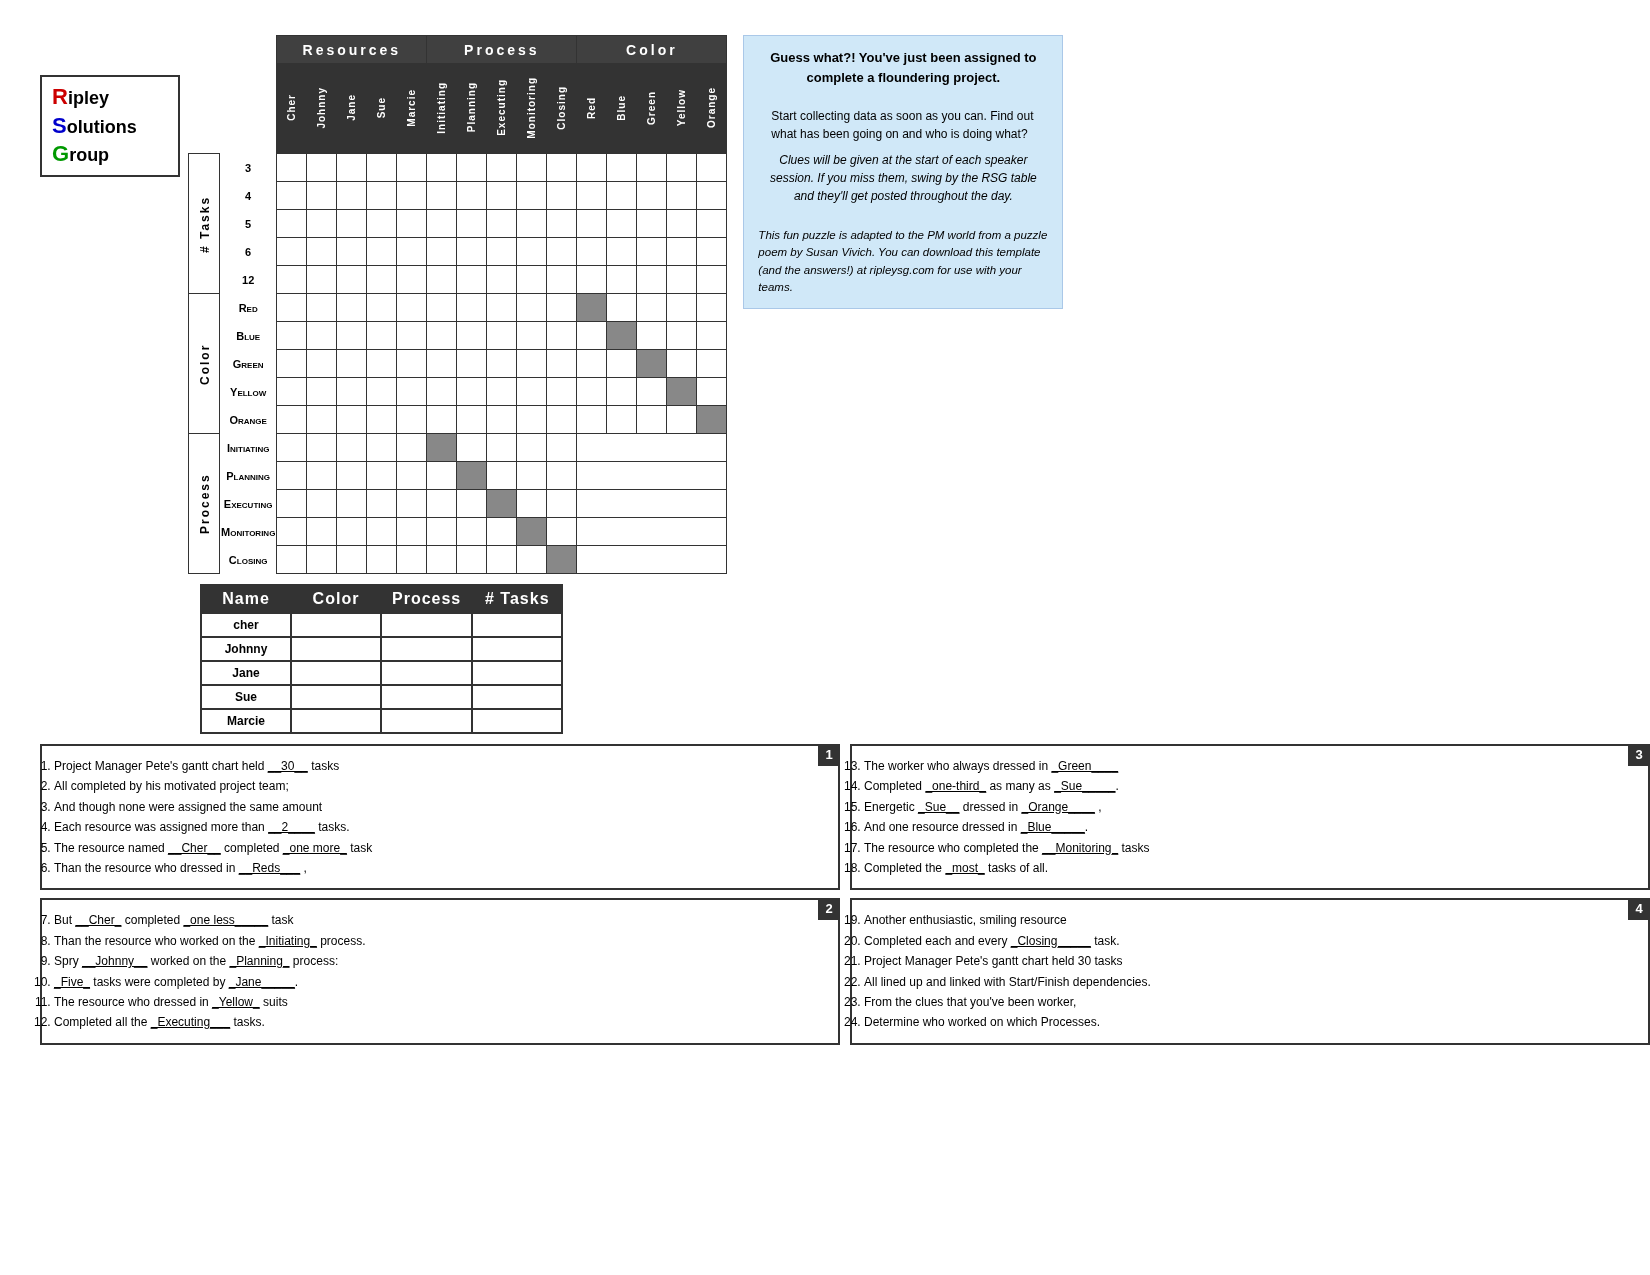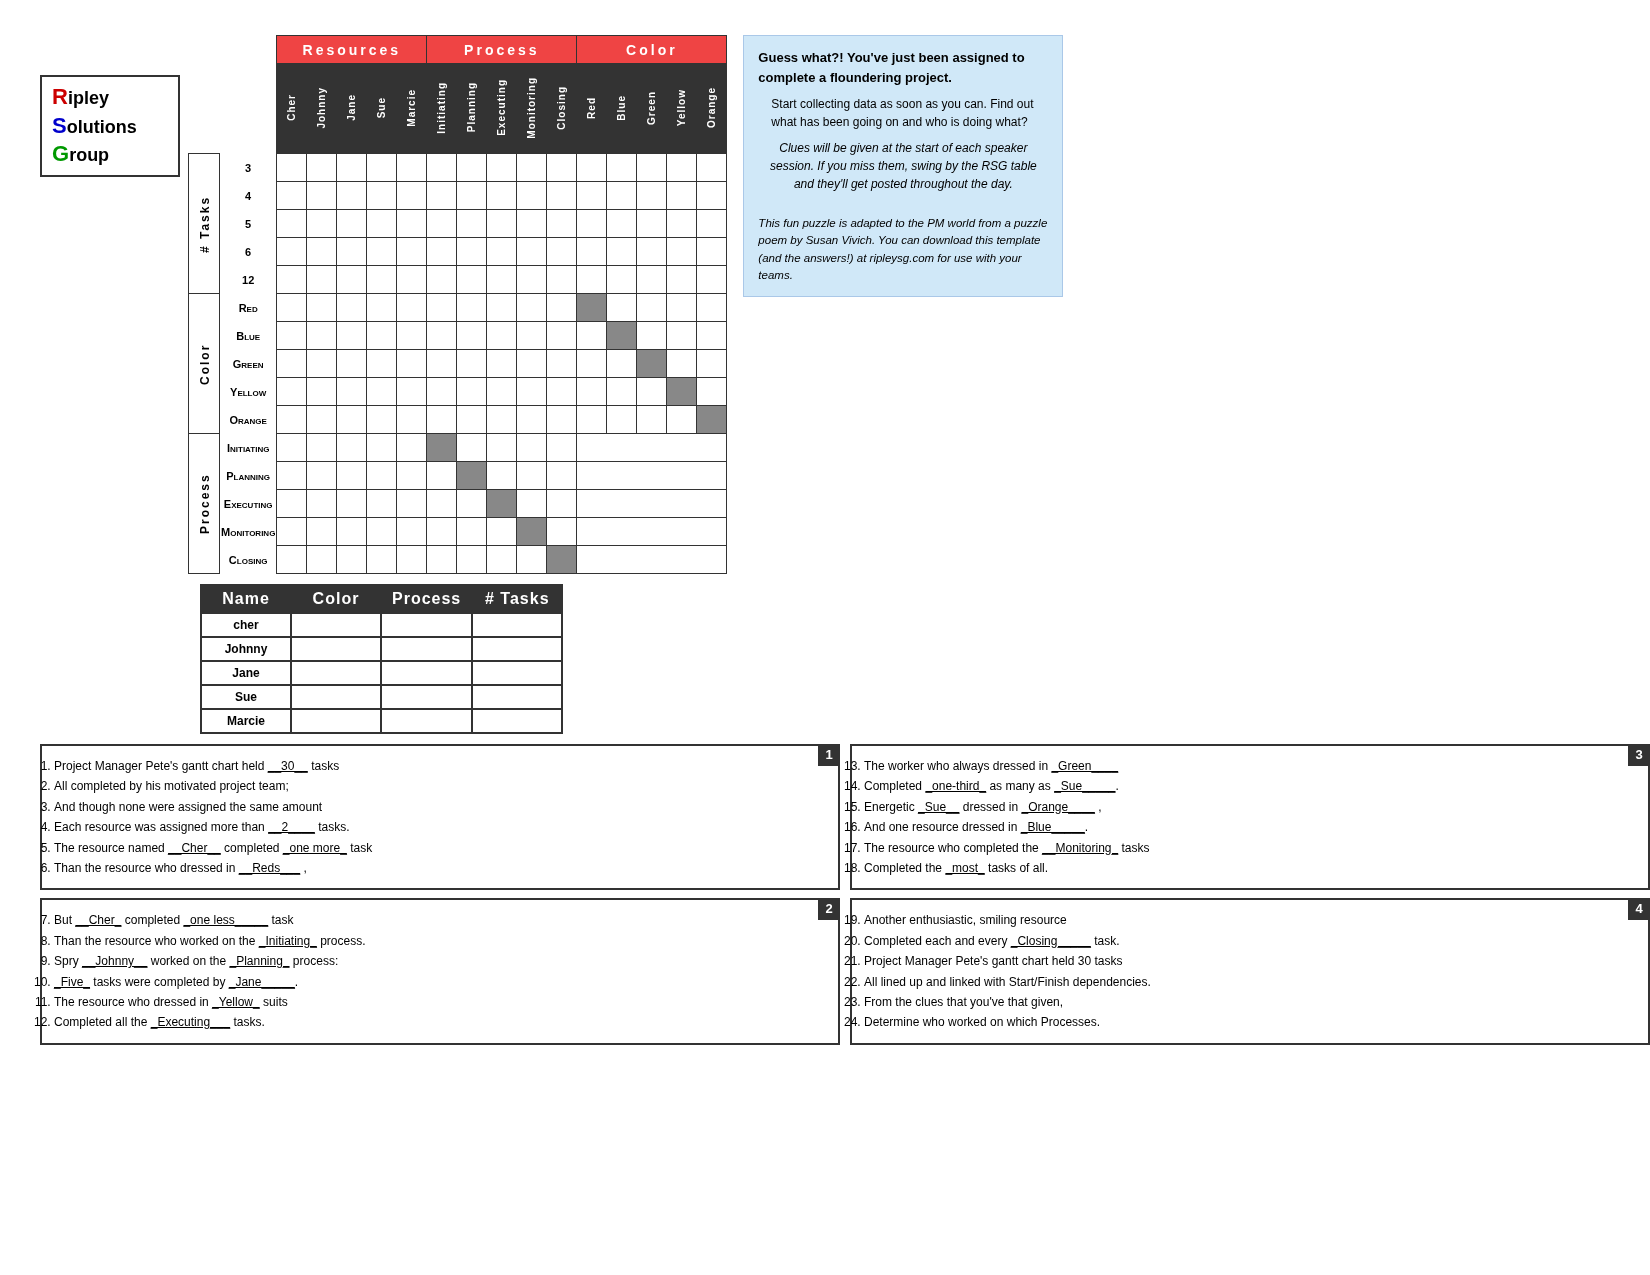--- a/index.html
+++ b/index.html
@@ -69,21 +69,21 @@
       background: #fff;
     }
     .header-label {
       background: #333;
       color: #fff;
       font-weight: bold;
       font-size: 11px;
       letter-spacing: 1px;
     }
     .section-header {
-      background: #ef4444;
+      background: #404040;
       color: #fff;
       text-align: center;
       font-size: 13px;
       font-weight: bold;
       letter-spacing: 2px;
     }
     .blocked {
       background: #888;
     }
 
@@ -116,21 +116,22 @@
       background: #d0e8f8;
       border: 1px solid #aac8e8;
       padding: 12px 14px;
       max-width: 320px;
       font-size: 12px;
       line-height: 1.5;
     }
     .info-box .title {
       font-weight: bold;
       font-size: 13px;
-      margin-bottom: 8px;
+      text-align: center;
+      margin-bottom: 20px;
     }
     .info-box .italic-text {
       font-style: italic;
       text-align: center;
       margin-top: 0;
     }
     .info-box .italic-block {
       font-style: italic;
       margin-top: 22px;
       font-size: 11.5px;
@@ -592,18 +593,18 @@
       </ol>
     </div>
 
     <div class="clue-box">
       <div class="clue-number">4</div>
       <ol start="19">
         <li>Another enthusiastic, smiling resource</li>
         <li>Completed each and every <span class="underline">_Closing_____</span> task.</li>
         <li>Project Manager Pete's gantt chart held 30 tasks</li>
         <li>All lined up and linked with Start/Finish dependencies.</li>
-        <li>From the clues that you've that given,</li>
+        <li>From the clues that you've been worker,</li>
         <li>Determine who worked on which Processes.</li>
       </ol>
     </div>
   </div>
 </div>
 
 </body></html>

